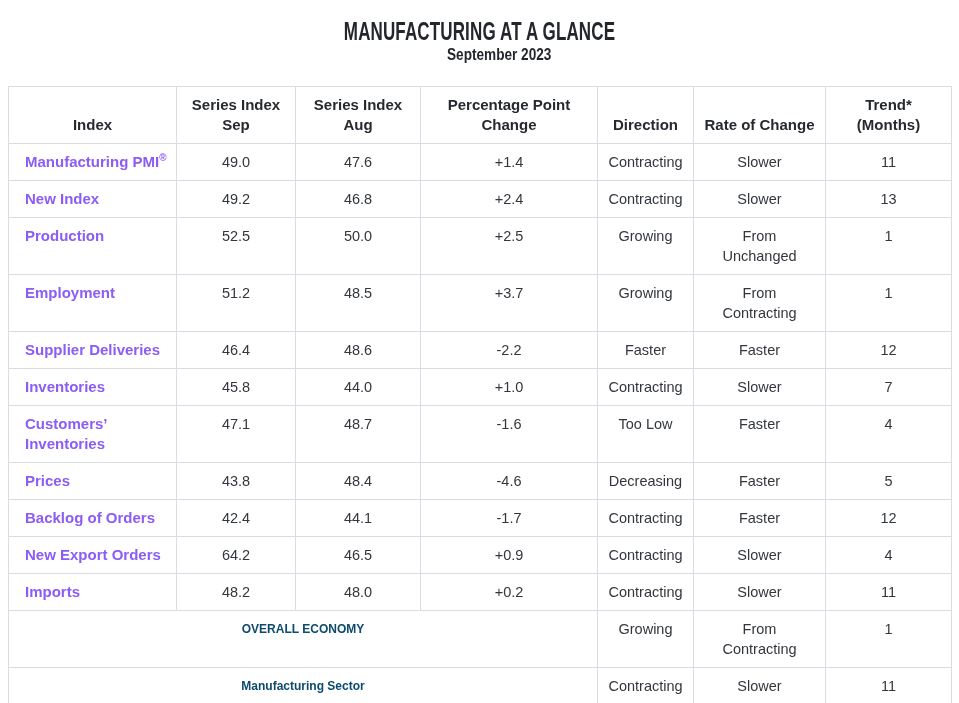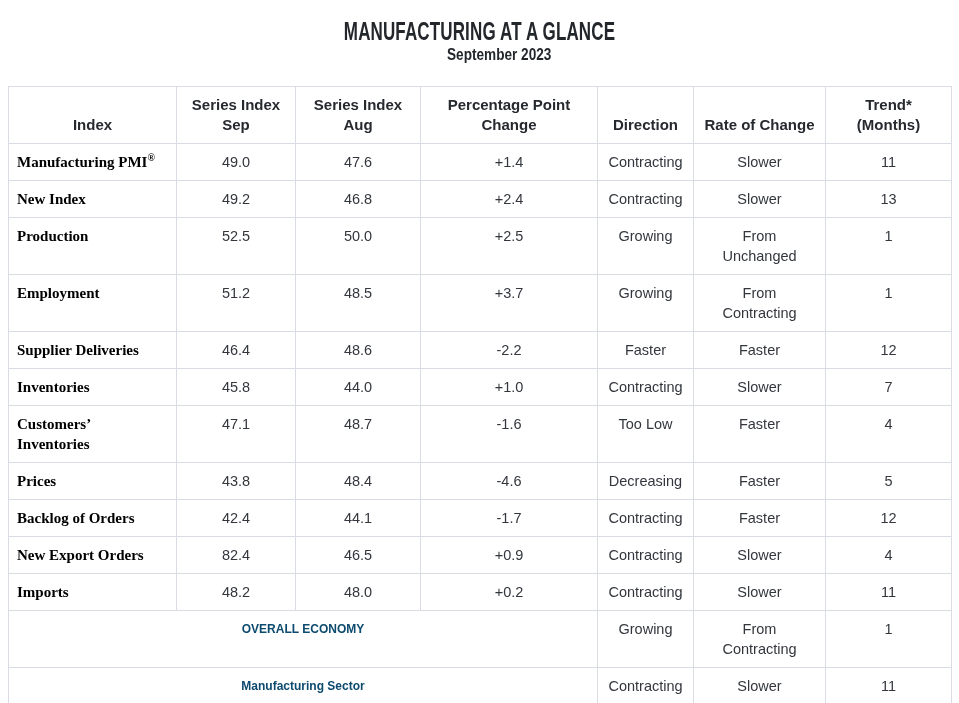--- a/index.html
+++ b/index.html
@@ -52,24 +52,23 @@
     text-align: center;
     font-weight: 400;
     font-size: 14.5px;
     color: #33373d;
     padding: 8px 4px;
   }
   .glance td.idx {
     text-align: left;
     font-weight: 700;
     font-size: 15px;
-    color: #000000;
-    padding-left: 8px;
+    color: #8b5cf6;
+    padding-left: 16px;
     padding-right: 8px;
-    font-family: Liberation Serif, serif;
   }
   .glance td.summary {
     text-align: center;
     font-weight: 700;
     font-size: 12px;
     color: #0c4a6e;
   }
   .glance sup { font-size: 10px; line-height: 0; }
 </style>
 </head>
@@ -188,21 +187,21 @@
         <td class="idx">Backlog of Orders</td>
         <td>42.4</td>
         <td>44.1</td>
         <td>-1.7</td>
         <td>Contracting</td>
         <td>Faster</td>
         <td>12</td>
       </tr>
       <tr>
         <td class="idx">New Export Orders</td>
-        <td>82.4</td>
+        <td>64.2</td>
         <td>46.5</td>
         <td>+0.9</td>
         <td>Contracting</td>
         <td>Slower</td>
         <td>4</td>
       </tr>
       <tr>
         <td class="idx">Imports</td>
         <td>48.2</td>
         <td>48.0</td>

